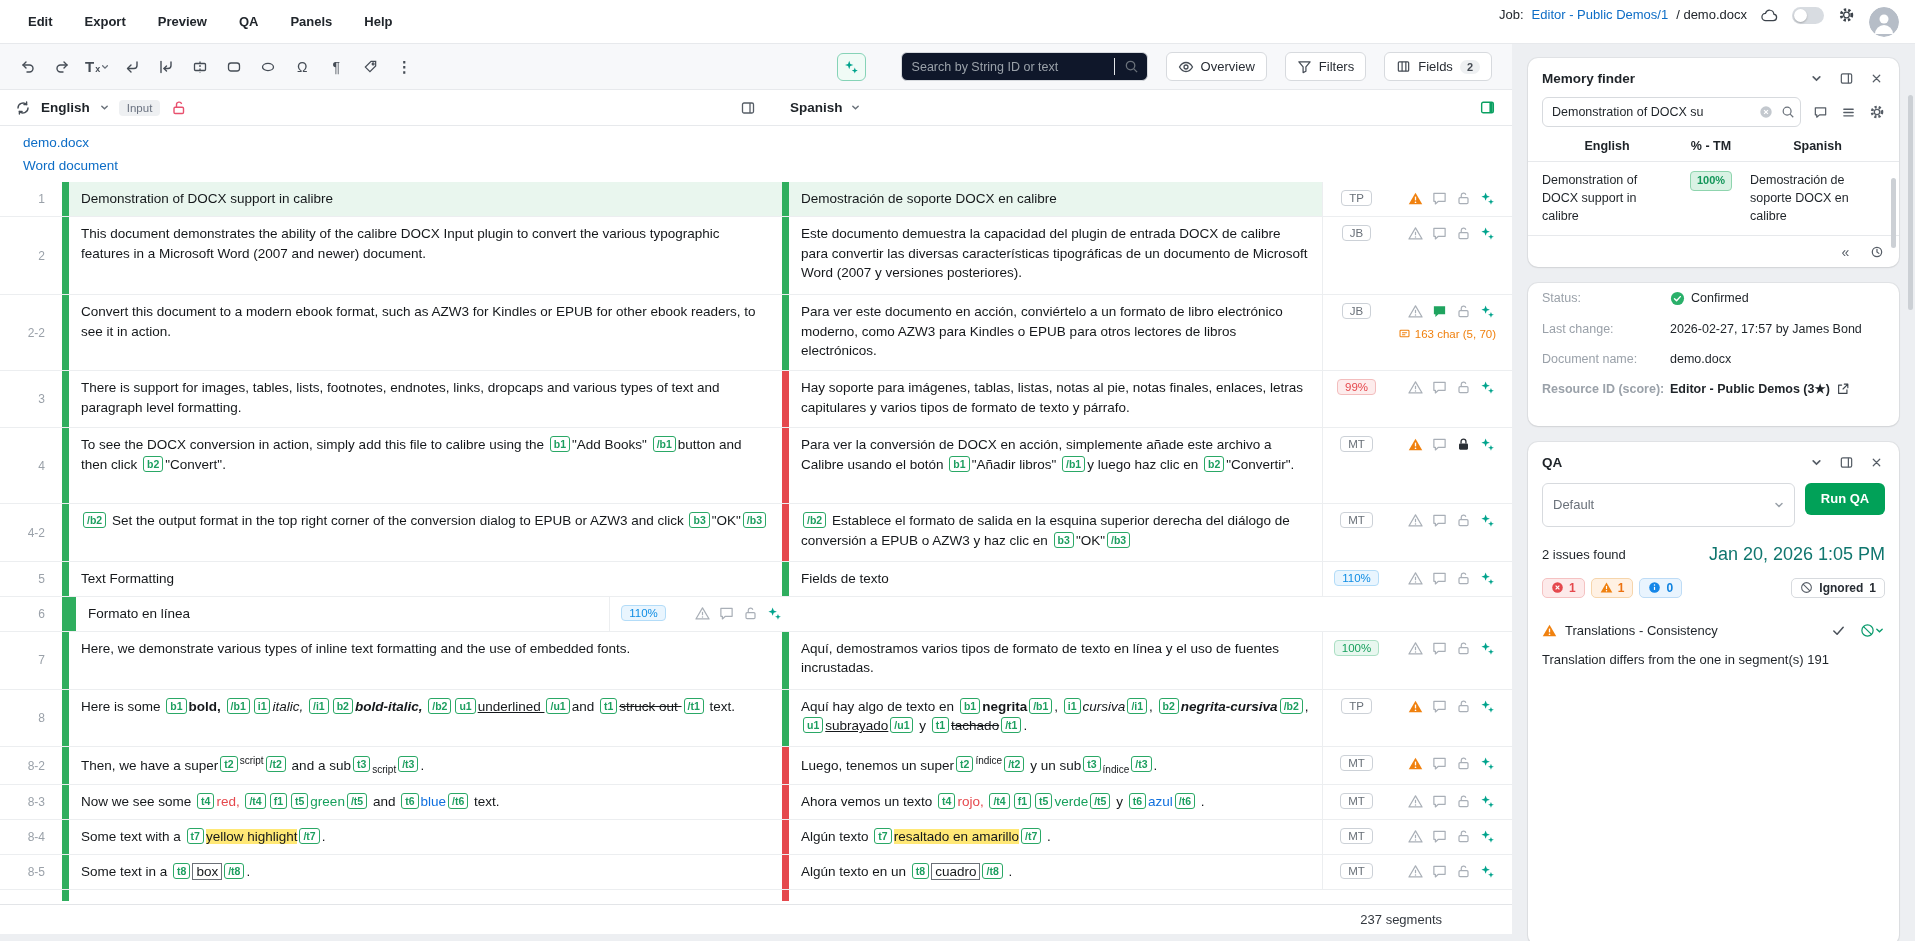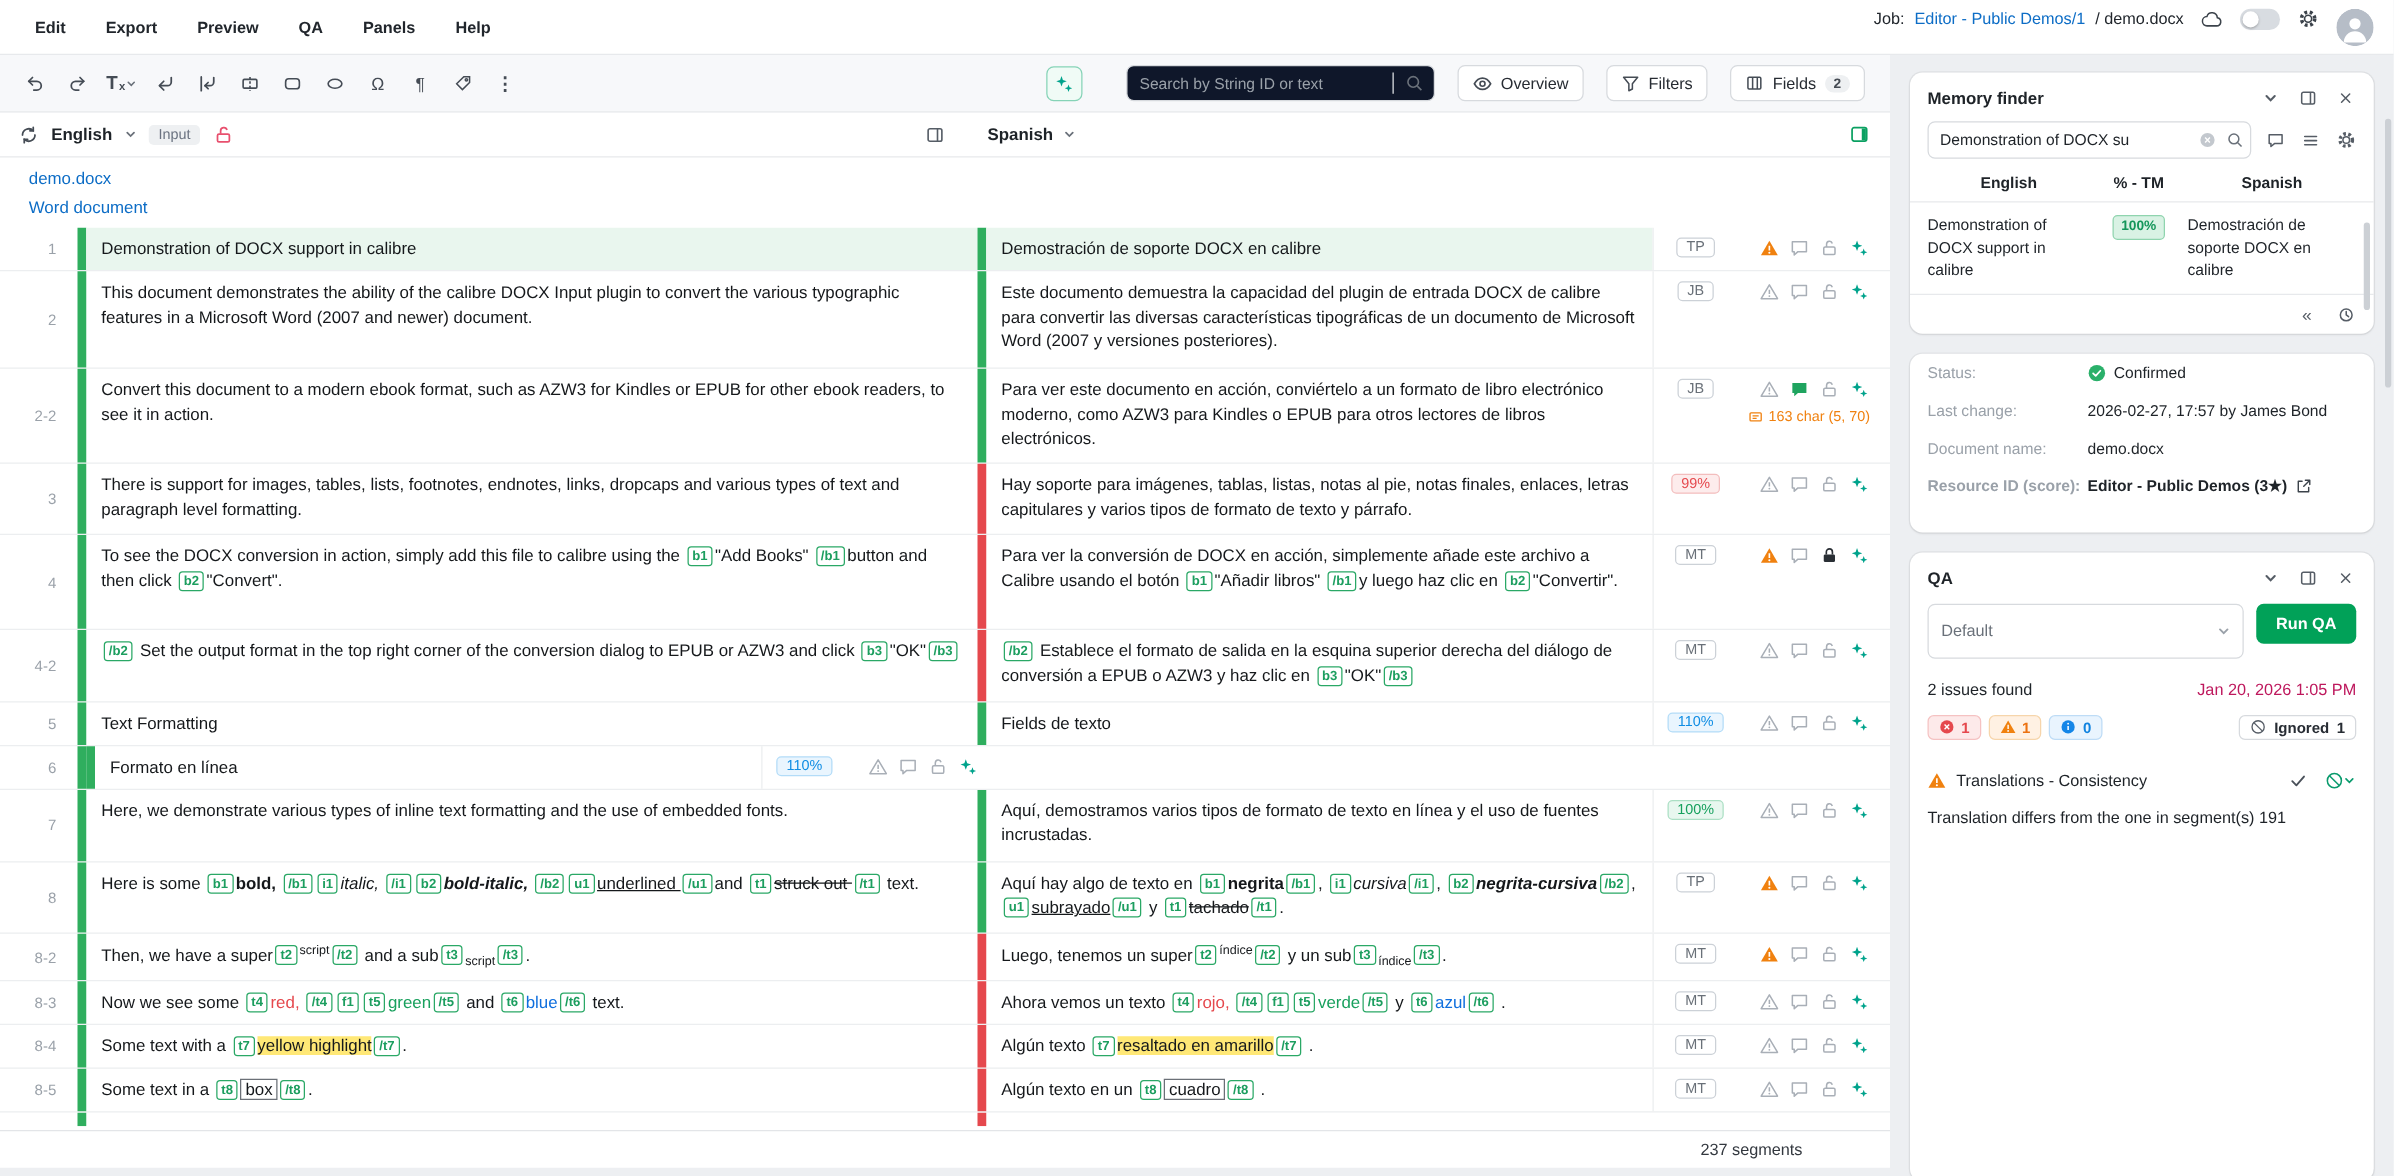--- a/index.html
+++ b/index.html
@@ -130,21 +130,21 @@
   .dt-pad { padding-bottom:28px;font-weight:bold; }
 
   .qa-card { flex:1; min-height:0; }
   .qa-controls { display:flex; gap:10px; padding:2px 14px 10px; }
   .qa-select { flex:1; height:44px; border:1px solid #d7dade; border-radius:6px;
     display:flex; align-items:center; justify-content:space-between; padding:0 10px; color:#6a717a; font-size:13px; }
   .qa-run { width:80px; height:32px; background:#01a158; color:#fff; border:none; border-radius:6px;
     display:flex; align-items:center; justify-content:center; font-size:13px; font-weight:700; }
   .qa-meta { display:flex; justify-content:space-between; align-items:center; padding:7px 14px; }
   .qa-meta .l { font-size:13px; color:#1e2328; }
-  .qa-meta .r { font-size:13px; color:#be185d; }
+  .qa-meta .r { font-size:18px; color:#0f766e; }
   .qa-counts { display:flex; gap:6px; padding:6px 14px 10px; align-items:center; }
   .pill { display:flex; align-items:center; gap:5px; padding:2px 8px; border-radius:5px; border:1px solid; font-size:12px; font-weight:700; }
   .pill.err  { background:#fdeaea; border-color:#f5c2c2; color:#e5484d; }
   .pill.warn { background:#fff1e3; border-color:#f6d5ab; color:#ec7211; }
   .pill.info { background:#e9f4fe; border-color:#bedcf6; color:#1083e0; }
   .pill.ignored { margin-left:auto; background:#fff; border-color:#d7dade; color:#272c33; gap:6px; }
   .qa-issue { display:flex; align-items:center; gap:8px; padding:14px 14px 2px; font-size:13px; color:#1e2328; }
   .qa-issue-actions { margin-left:auto; display:flex; gap:12px; align-items:center; }
   .qa-desc { padding:10px 14px; font-size:13px; color:#1e2328; line-height:1.45; }
 

